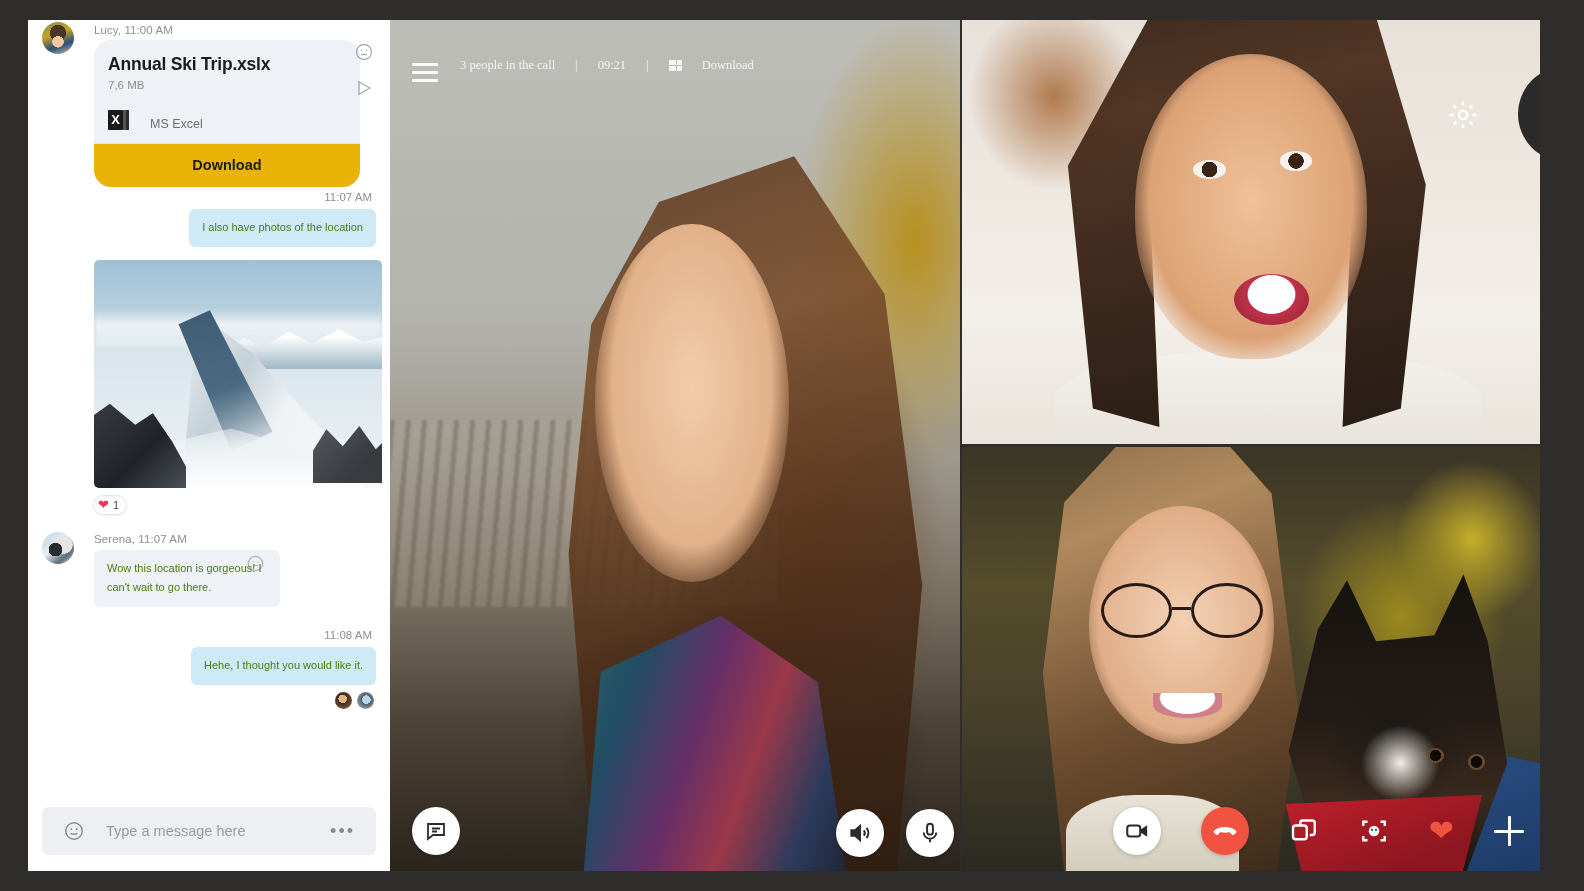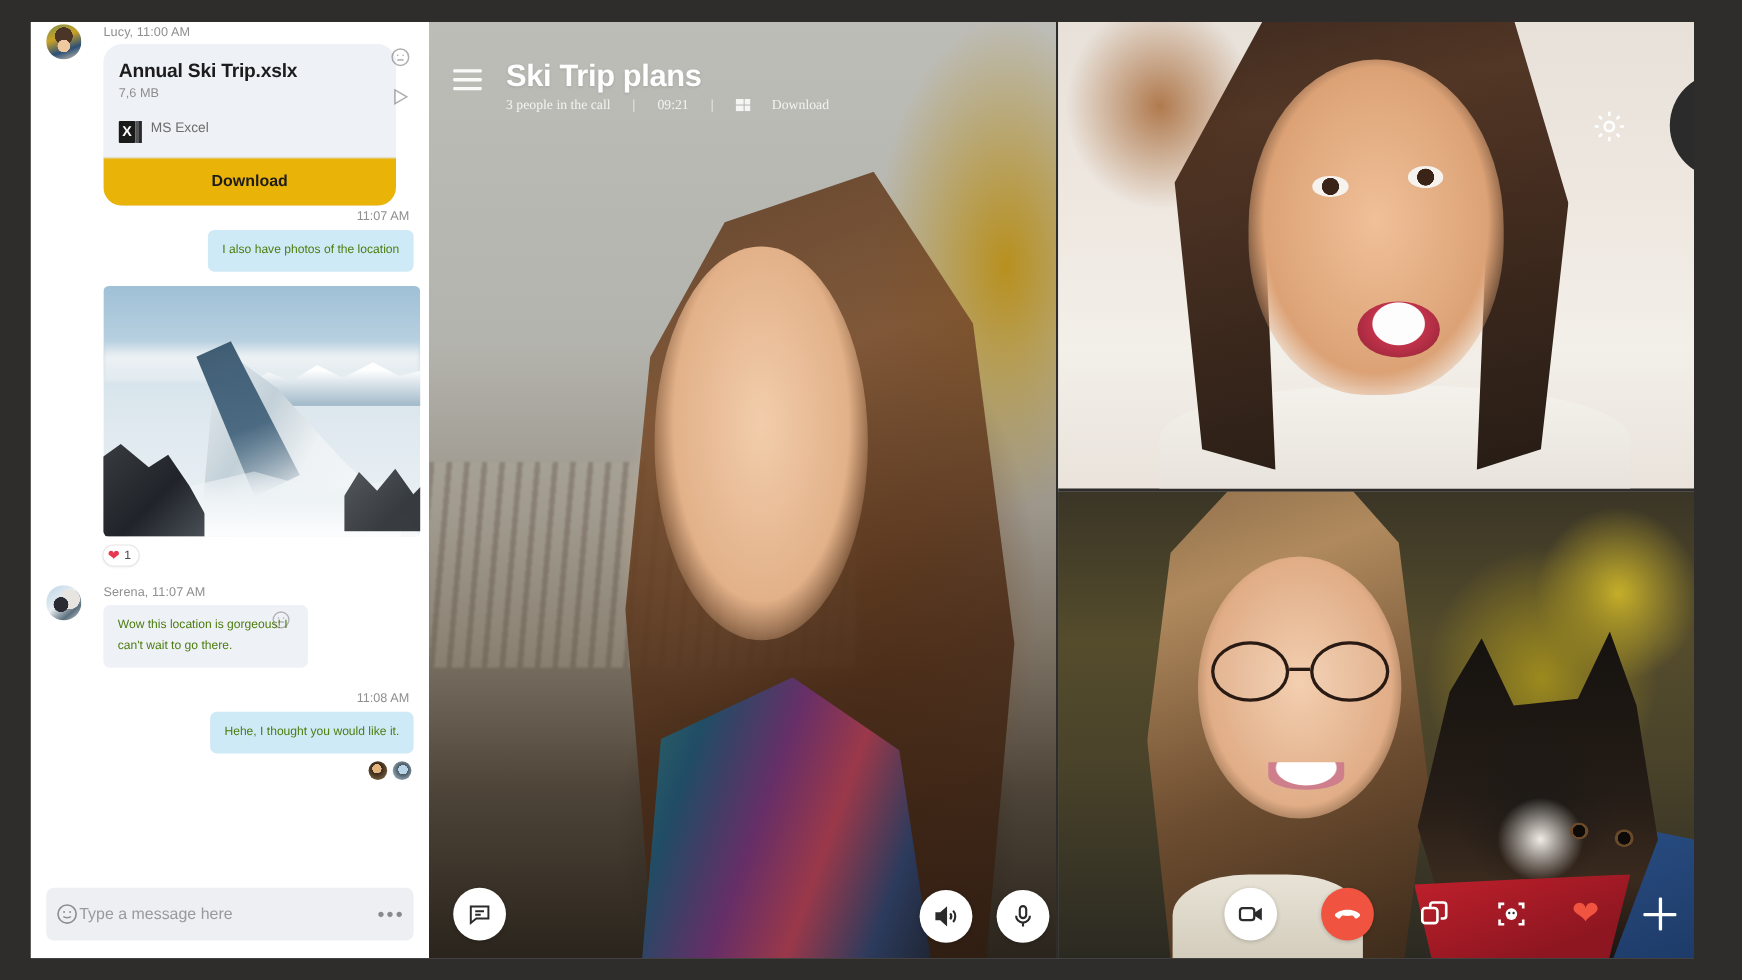--- a/index.html
+++ b/index.html
@@ -71,21 +71,21 @@
     border-radius: 17px;
     overflow: hidden;
   }
   .file-card-body { padding: 13px 14px 12px 14px; }
   .file-name {
     font-size: 17.5px; font-weight: bold; color: #1c1c1c;
     letter-spacing: -.2px; line-height: 22px;
   }
   .file-size { font-size: 11.5px; color: #8d8d8d; margin-top: 4px; }
   .file-type-row {
-    display: flex; align-items: flex-start; gap: 7px;
+    display: flex; align-items: flex-end; gap: 20px;
     margin-top: 18px;
   }
   .excel-icon {
     width: 22px; height: 22px; position: relative; flex: 0 0 22px;
   }
   .excel-icon .box {
     position: absolute; left: 0; top: 1px;
     width: 15px; height: 20px; background: #1a1a1a; border-radius: 1px;
   }
   .excel-icon .box::after {
@@ -203,22 +203,22 @@
     margin-top: 7px; padding-right: 2px;
   }
   .mini-av { width: 17px; height: 17px; border-radius: 50%; overflow: hidden; }
   .mini-1 { background: radial-gradient(circle at 45% 40%, #e3b47e 0 30%, #3a2a1c 31%, #6b5436 70%, #caa15e 100%); }
   .mini-2 { background: radial-gradient(circle at 55% 45%, #b9d4e6 0 32%, #4a5a66 33%, #8fa3b3 75%, #d7e2ea 100%); }
 
   
   .composer-wrap { padding: 10px 14px 16px 14px; background: #fff; }
   .composer {
     height: 48px; background: #eeeff3; border-radius: 7px;
-    display: flex; align-items: center; padding: 0 8px;
-    gap: 0;
+    display: flex; align-items: center; padding: 0 21px;
+    gap: 21px;
   }
   .composer .placeholder {
     flex: 1; font-size: 14.5px; color: #9a9a9e;
   }
   .dots { letter-spacing: 2px; color: #8a8a8e; font-size: 18px; line-height: 10px; }
 
   
   .video-area { flex: 1 1 auto; display: flex; position: relative; min-width: 0; }
 
   .main-stage {
@@ -558,21 +558,20 @@
         <div class="stage-scarf"></div>
       </div>
 
       <div class="call-header">
         <div class="hamburger">
           <span></span>
             <span></span>
             <span></span>
         </div>
         <div>
-          <div class="call-title">Ski Trip plans</div>
           <div class="call-sub">
             <span>3 people in the call</span>
             <span>|</span>
             <span>09:21</span>
             <span>|</span>
             <span class="gallery-ico">
               <i></i>
                 <i></i>
                 <i></i>
                 <i></i>

